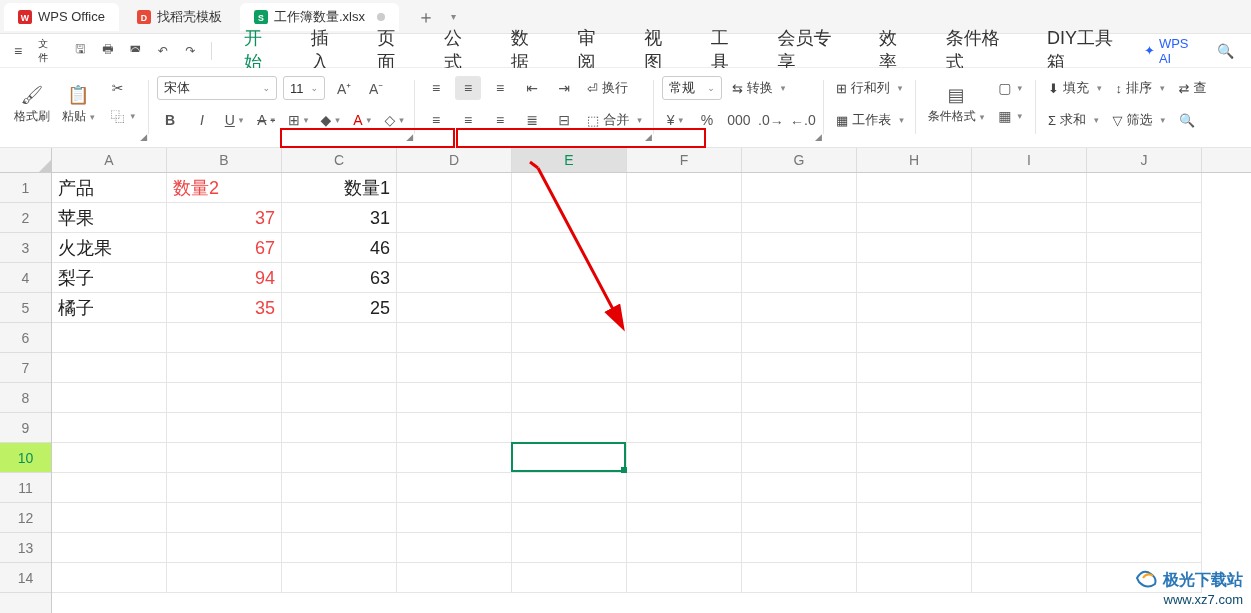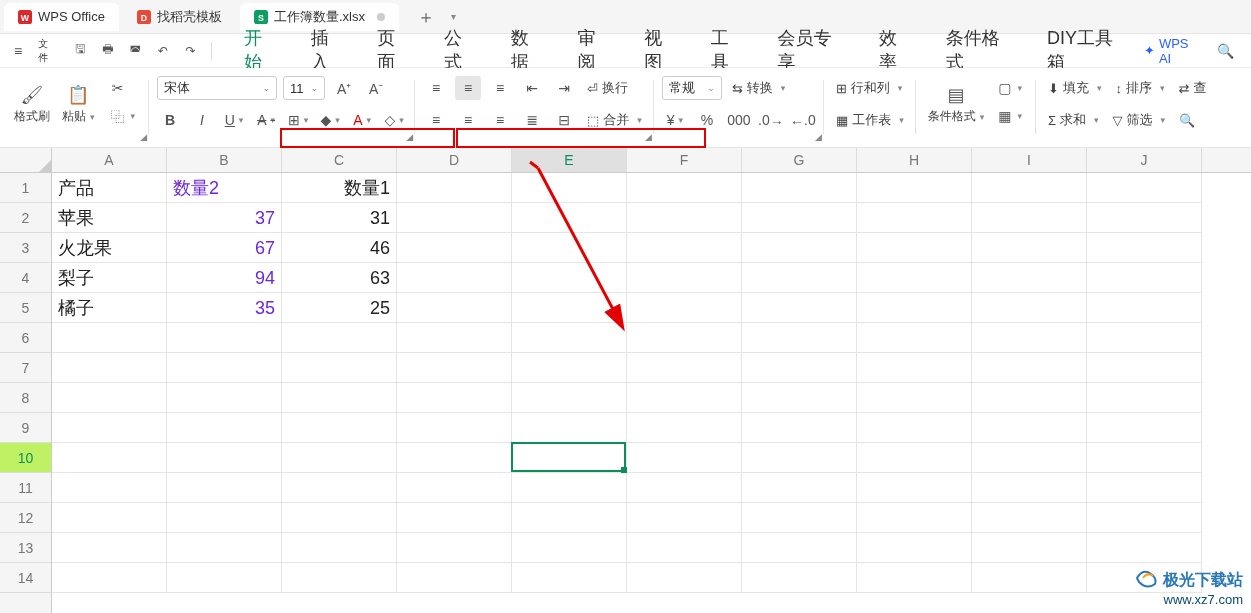--- a/index.html
+++ b/index.html
@@ -146,21 +146,21 @@
   .grid{
     position:absolute; left:52px; top:25px; right:0; bottom:0;
   }
   .grow{ display:flex; height:30px;}
   .cell{
     width:115px; height:30px; border-right:1px solid #e5e5e5; border-bottom:1px solid #e5e5e5;
     padding:0 6px; font-size:18px; line-height:30px; overflow:hidden; white-space:nowrap;
     color:#222;
   }
   .cell.right{ text-align:right;}
-  .cell.red{ color:#6d28d9;}
+  .cell.red{ color:#ef4444;}
   
   .cell-cursor{
     position:absolute; border:2px solid #0a8f5b;
     width:115px; height:30px; pointer-events:none; z-index:20;
   }
   .cell-cursor::after{
     content:""; position:absolute; right:-3px; bottom:-3px;
     width:6px; height:6px; background:#0a8f5b;
   }
   

